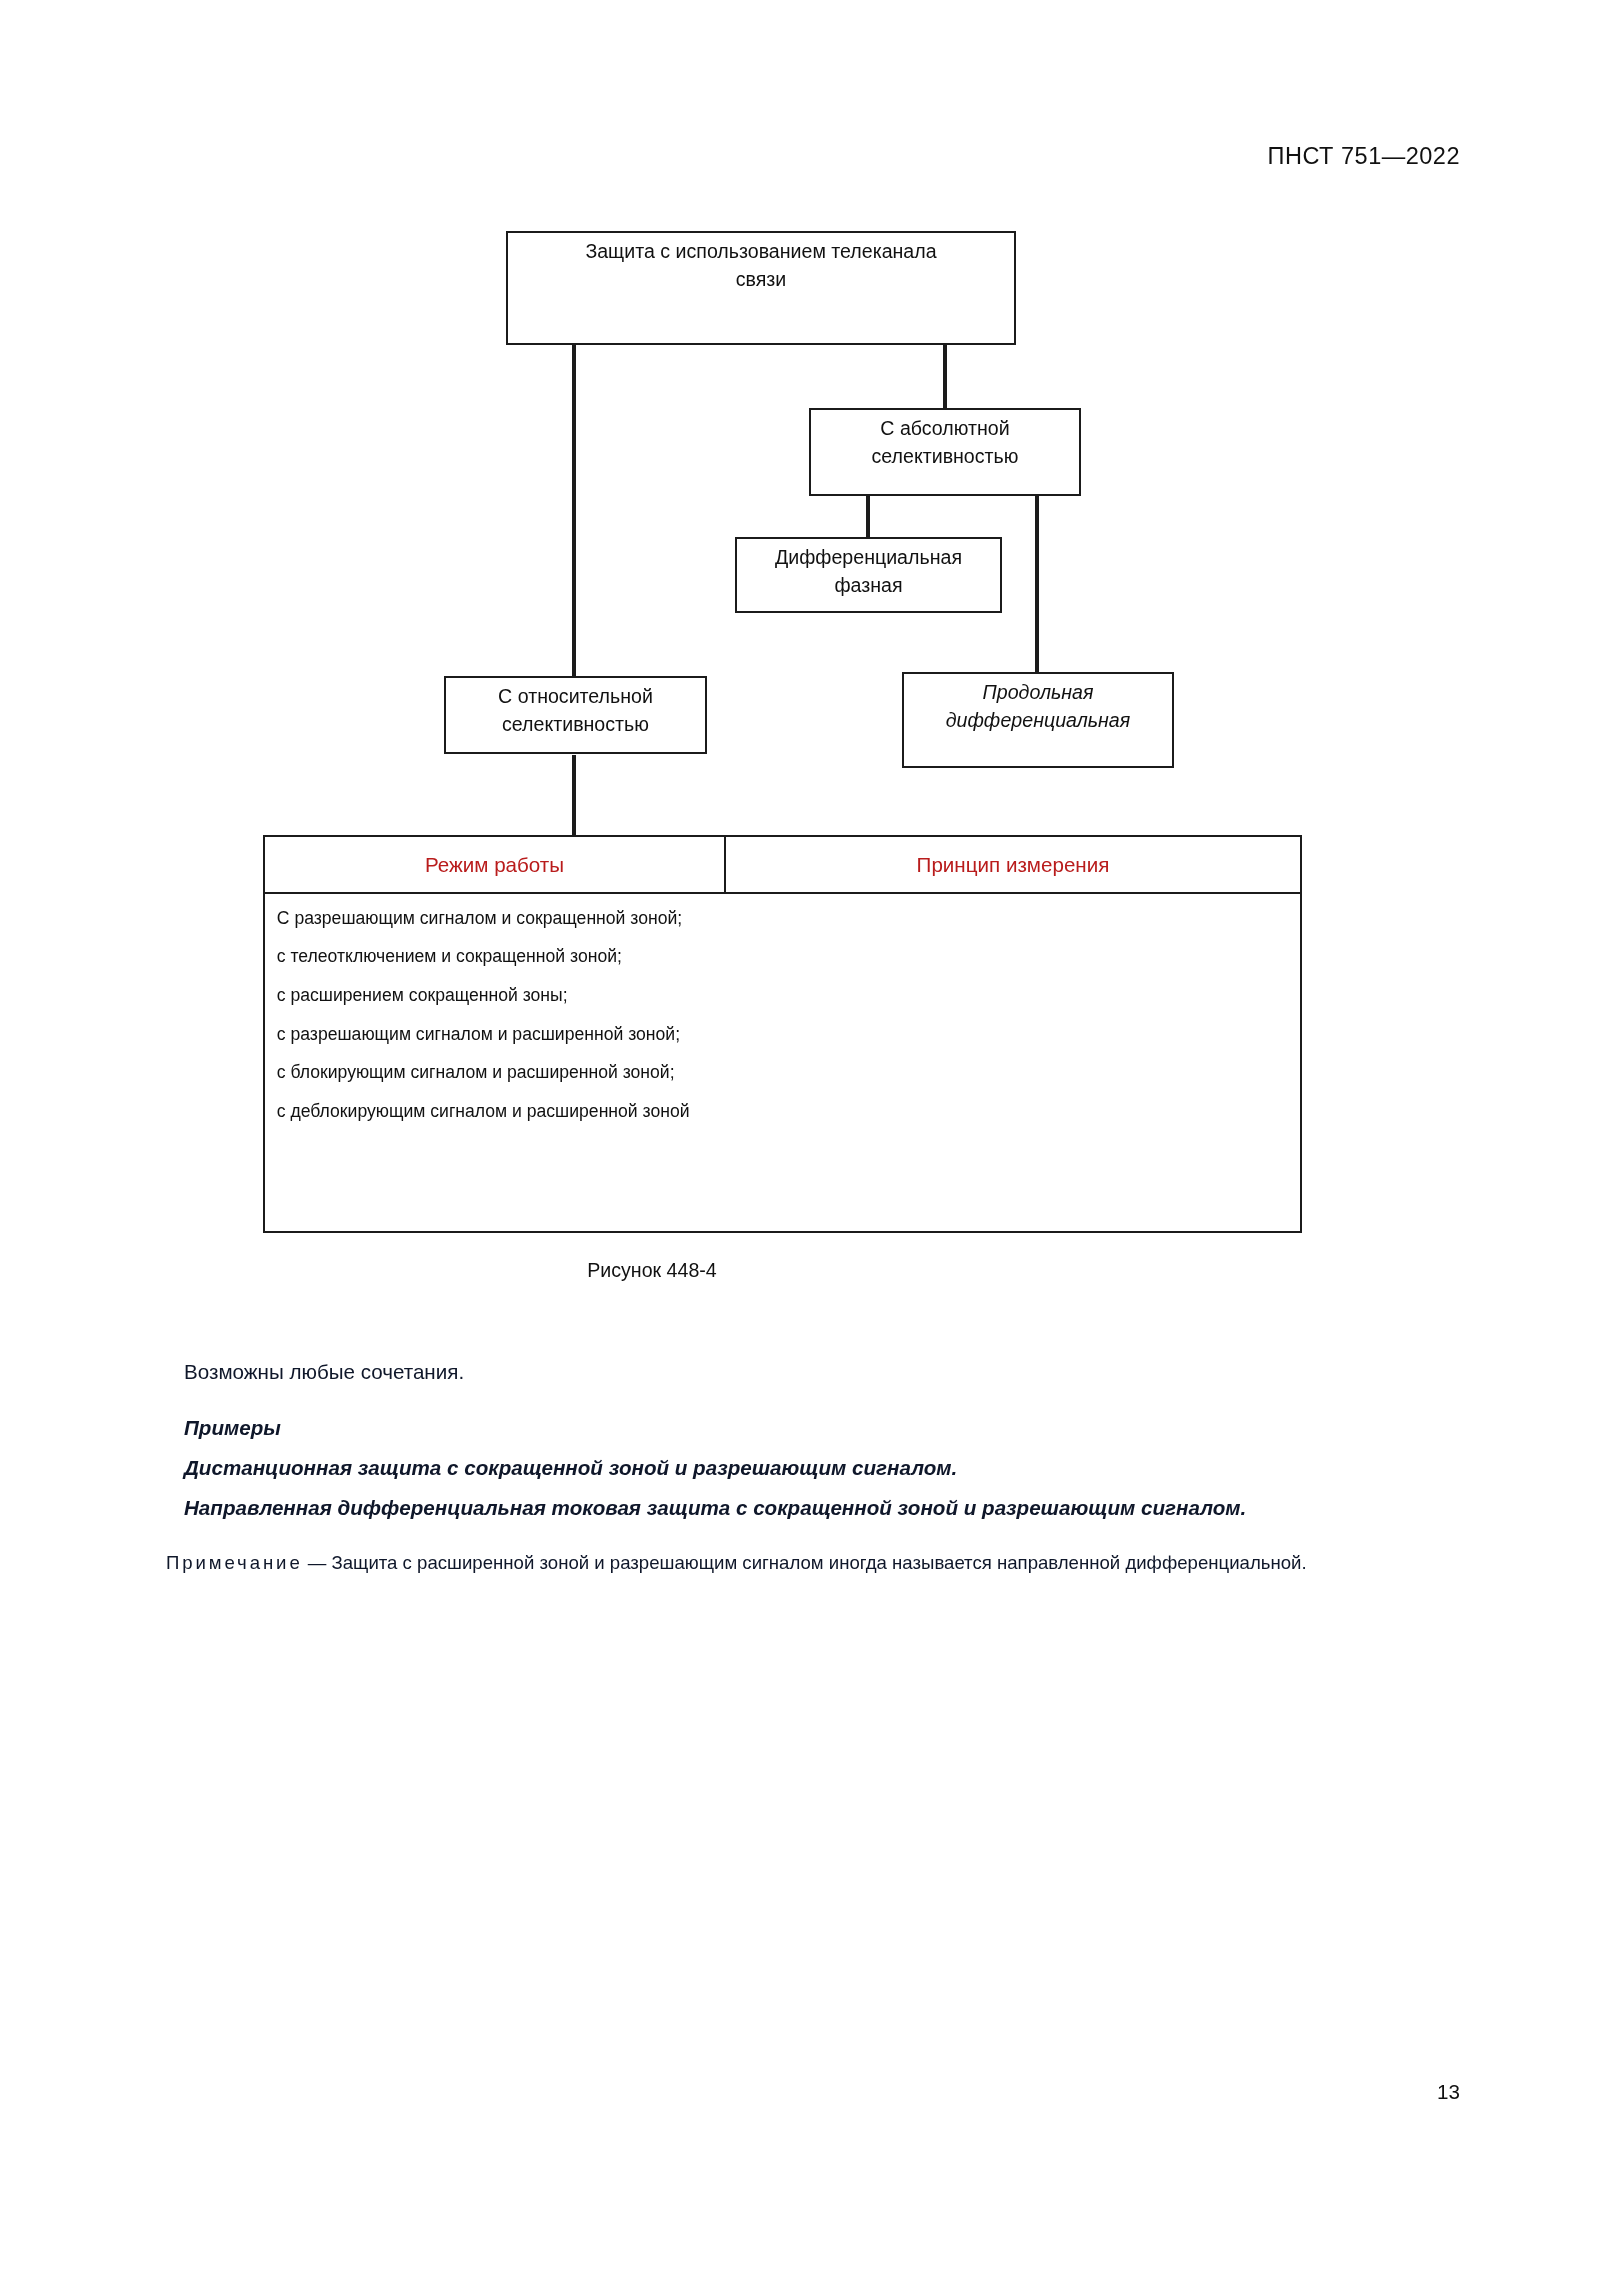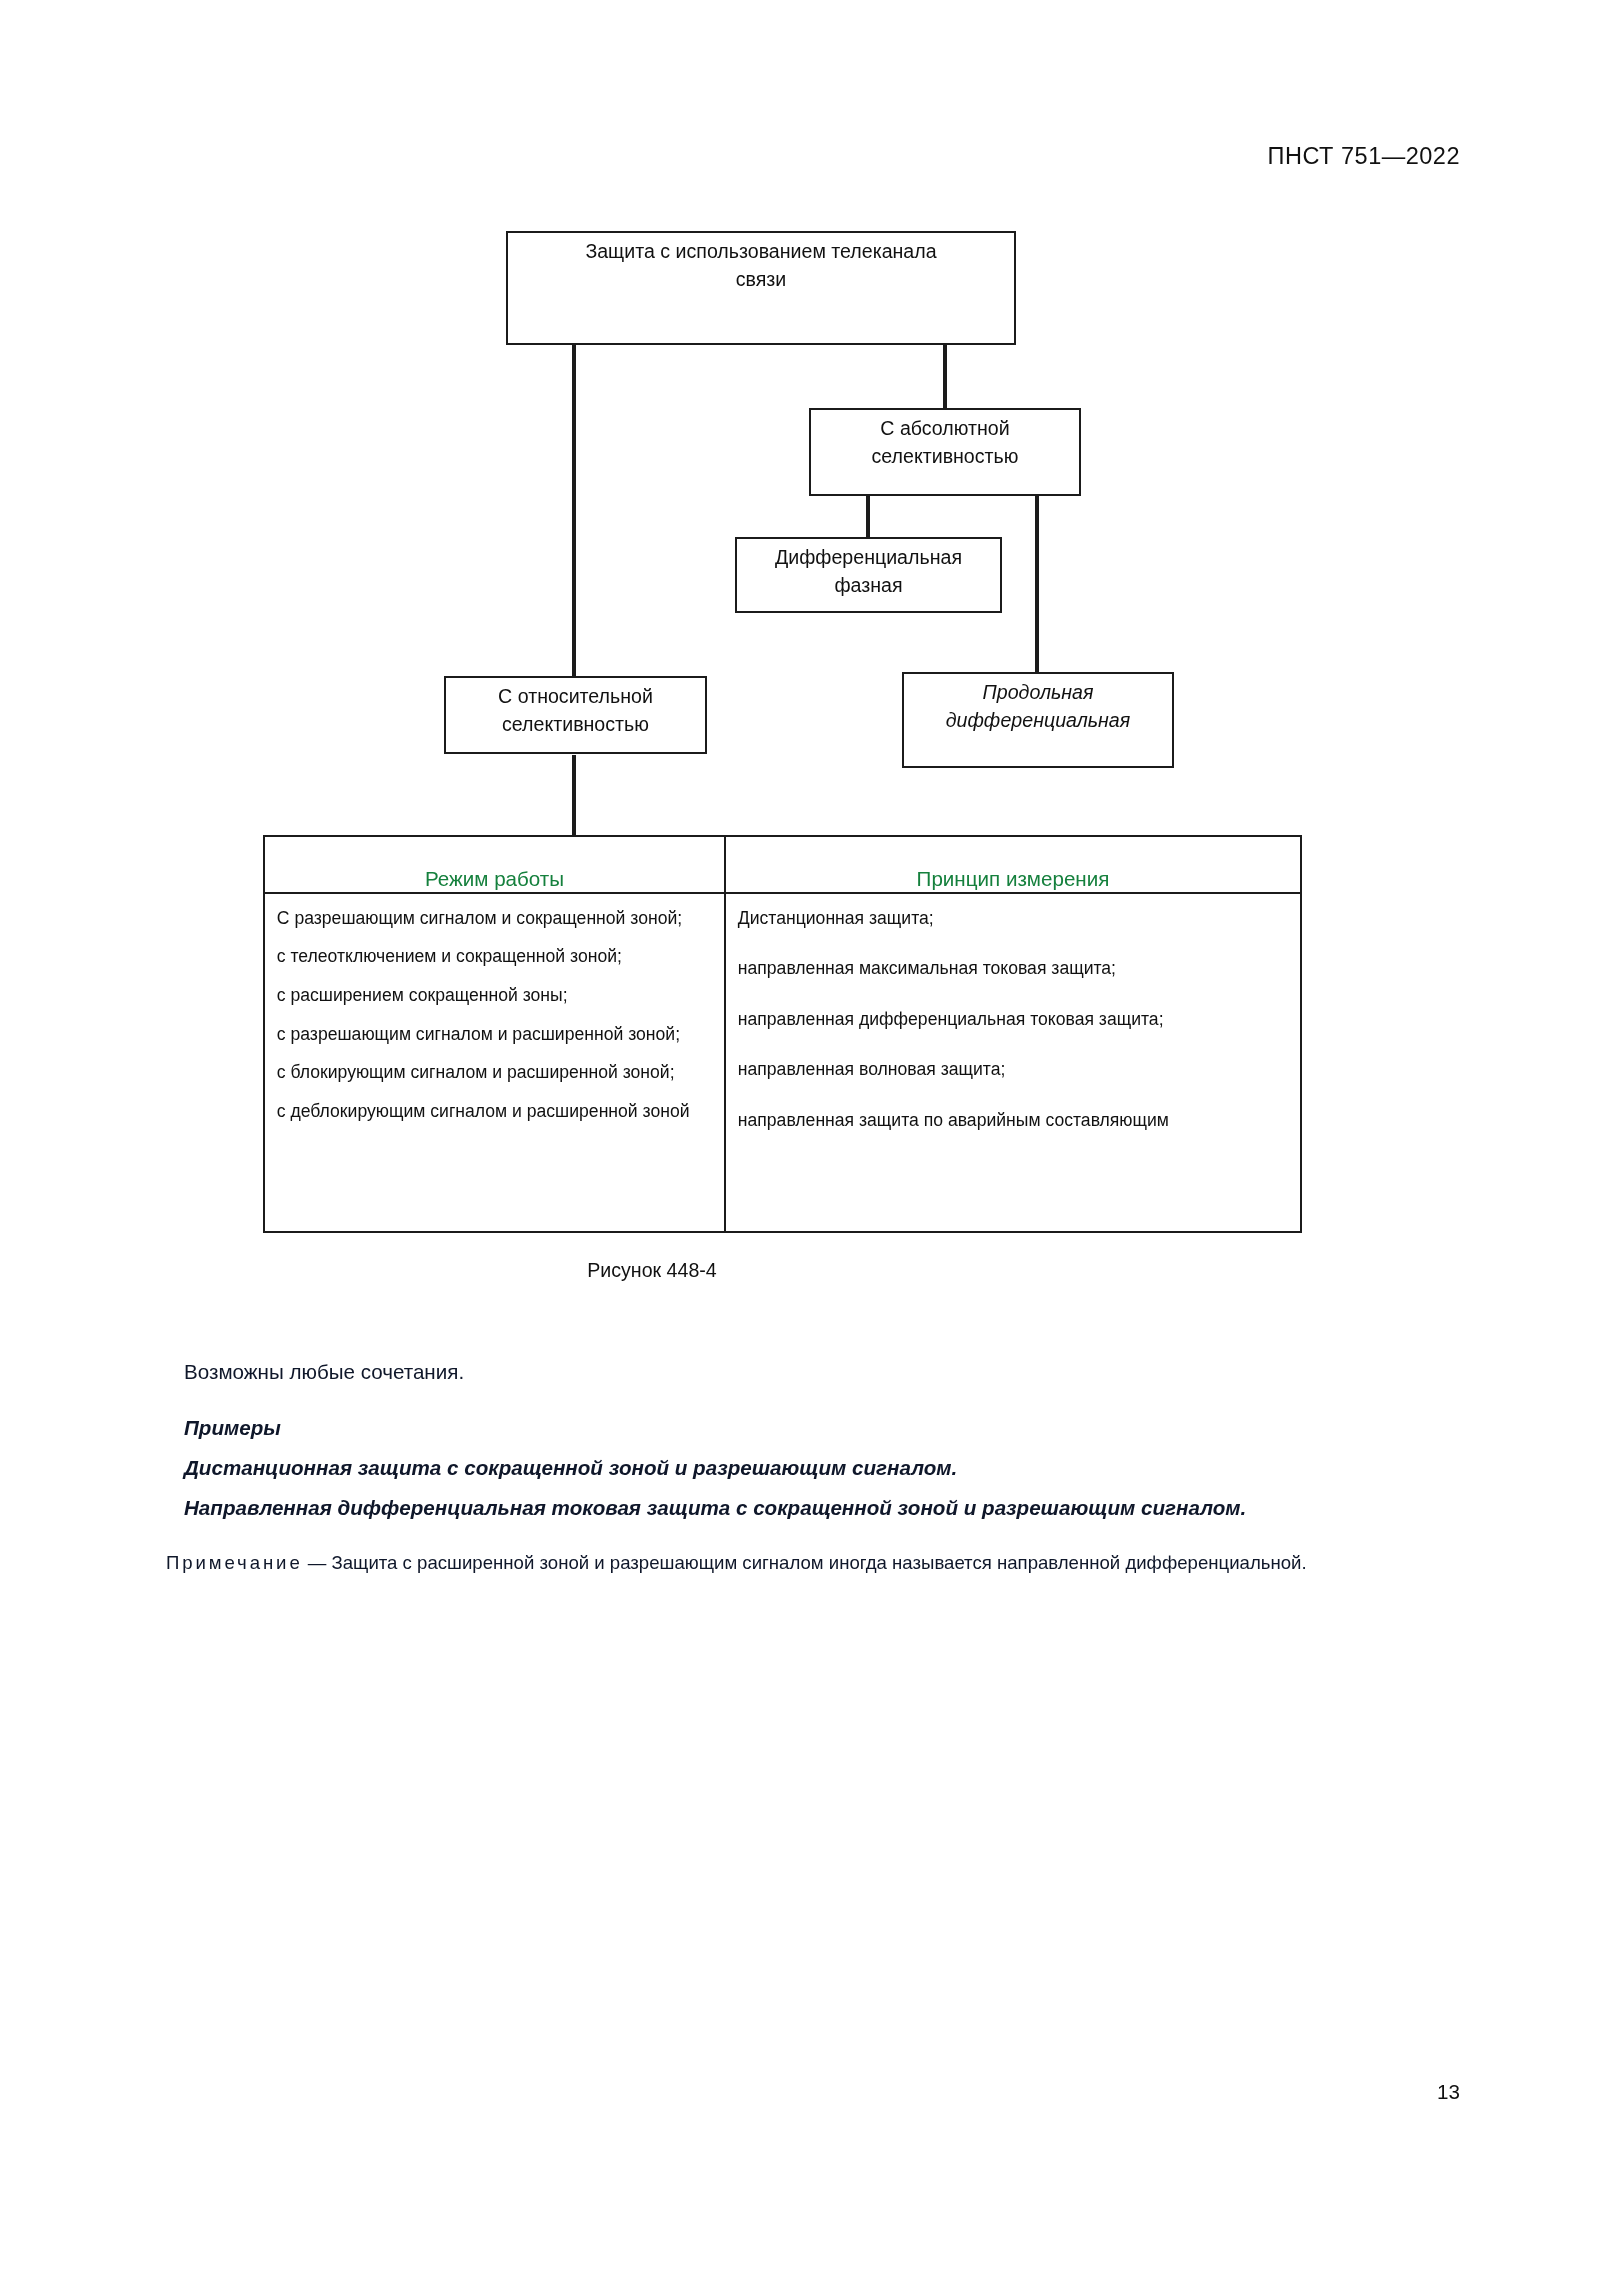--- a/index.html
+++ b/index.html
@@ -92,23 +92,22 @@
     flex: 1 1 auto;
   }
   .col-left  { width: 459px; flex: 0 0 459px; box-sizing: border-box; }
   .col-right { flex: 1 1 auto; box-sizing: border-box; border-left: 2.9px solid #1b1b1b; }
   .grid-head .col-right { border-left: 2.9px solid #1b1b1b; }
   .head-cell {
     display: flex;
     align-items: center;
     justify-content: center;
     font-size: 20.6px;
-    color: #15803d;
+    color: #b91c1c;
     height: 100%;
-    margin-top: 14px;
   }
   .body-cell {
     padding: 11.8px 9.8px 9.8px 11.8px;
     font-size: 17.6px;
     line-height: 1.42;
     color: #111;
   }
   .body-cell p {
     margin: 0 0 13.7px 0;
   }
@@ -225,29 +224,20 @@
         <div class="col-left">
           <div class="body-cell">
             <p>С разрешающим сигналом и сокращенной зоной;</p>
             <p>с телеотключением и сокращенной зоной;</p>
             <p>с расширением сокращенной зоны;</p>
             <p>с разрешающим сигналом и расширенной зоной;</p>
             <p>с блокирующим сигналом и расширенной зоной;</p>
             <p>с деблокирующим сигналом и расширенной зоной</p>
           </div>
         </div>
-        <div class="col-right">
-          <div class="body-cell">
-            <p>Дистанционная защита;</p>
-            <p>направленная максимальная токовая защита;</p>
-            <p>направленная дифференциальная токовая защита;</p>
-            <p>направленная волновая защита;</p>
-            <p>направленная защита по аварийным составляющим</p>
-          </div>
-        </div>
       </div>
     </div>
 
   </div>
 
   <div class="caption">Рисунок 448-4</div>
 
   <div class="body-text" id="para-combinations">Возможны любые сочетания.</div>
   <div class="body-text" id="para-examples-title">Примеры</div>
   <div class="body-text" id="para-example-1">Дистанционная защита с сокращенной зоной и разрешающим сигналом.</div>

